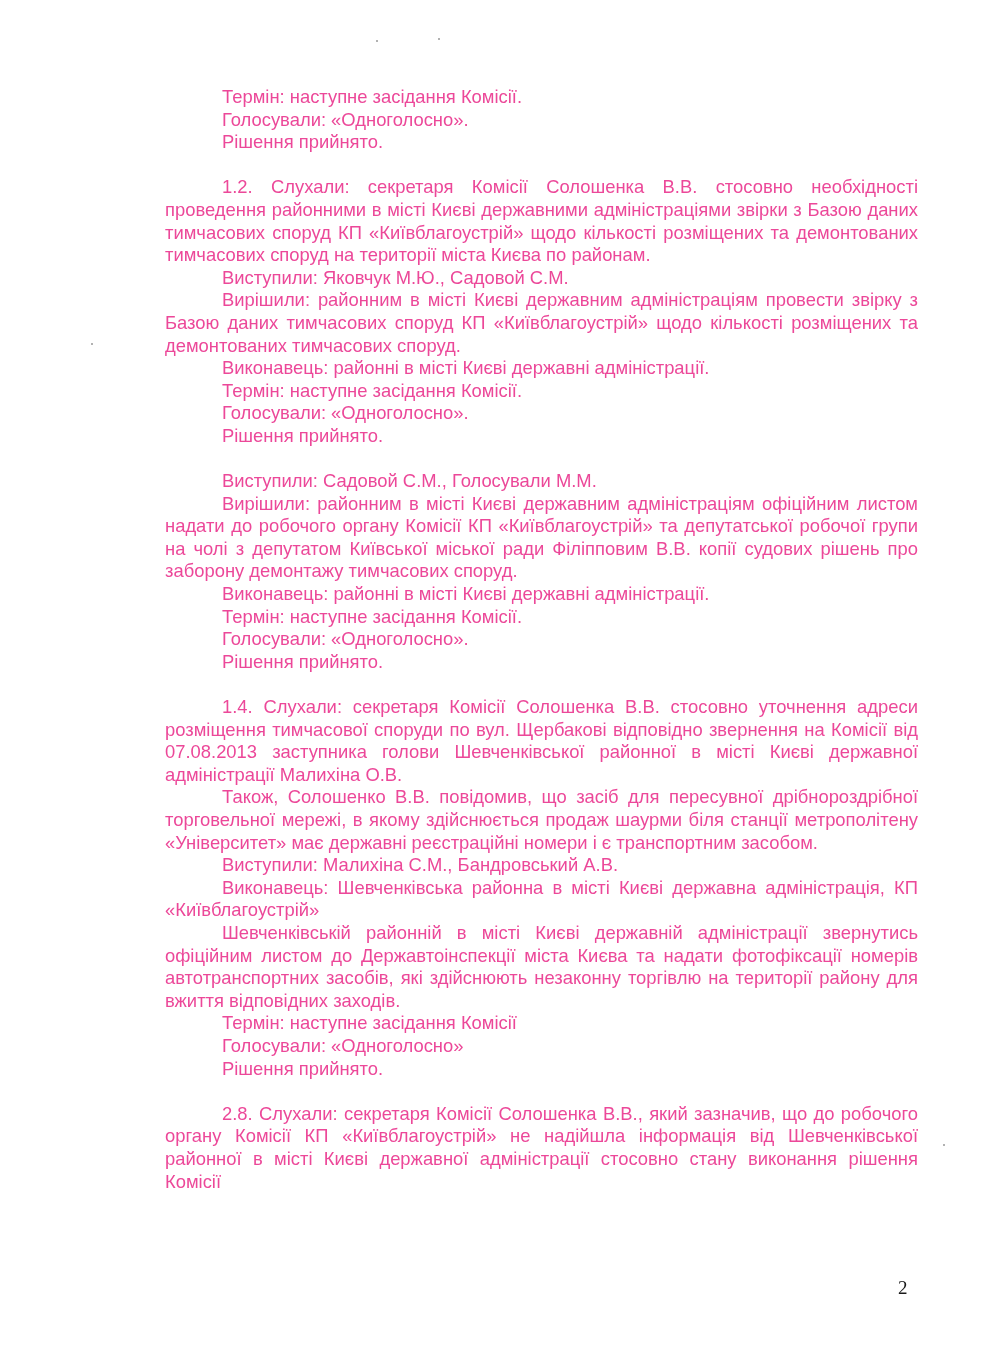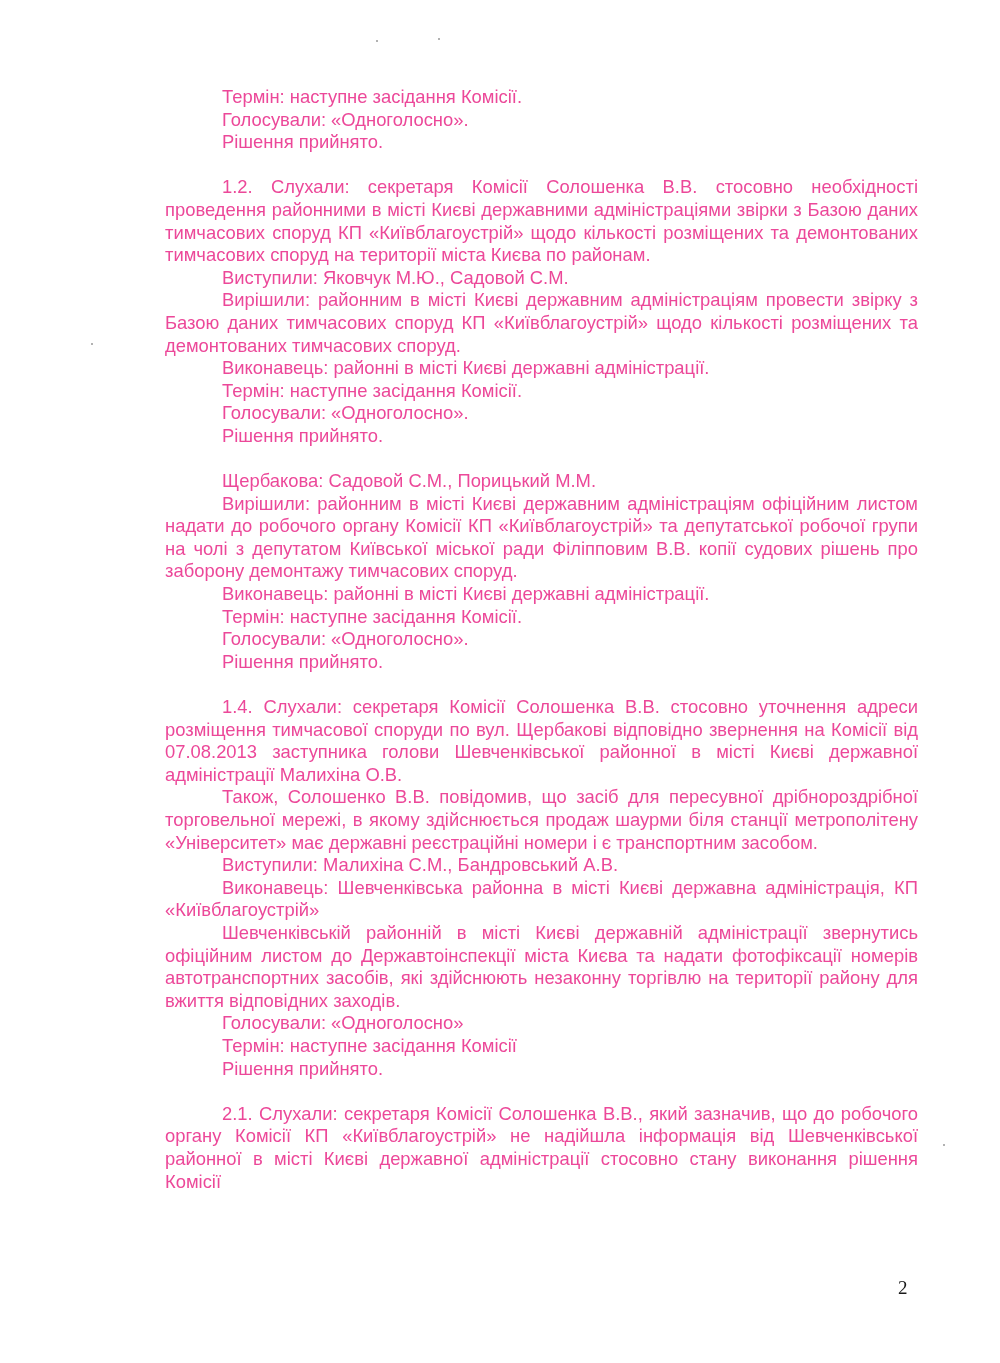--- a/index.html
+++ b/index.html
@@ -32,43 +32,43 @@
     <p class="i">Виступили: Яковчук М.Ю., Садовой С.М.</p>
     <p class="p">Вирішили: районним в місті Києві державним адміністраціям провести звірку з Базою даних тимчасових споруд КП «Київблагоустрій» щодо кількості розміщених та демонтованих тимчасових споруд.</p>
     <p class="i">Виконавець: районні в місті Києві державні адміністрації.</p>
     <p class="i">Термін: наступне засідання Комісії.</p>
     <p class="i">Голосували: «Одноголосно».</p>
     <p class="i">Рішення прийнято.</p>
   </section>
   <div class="gap"></div>
 
   <section>
-    <p class="i">Щербакова: Садовой С.М., Порицький М.М.</p>
+    <p class="i">Виступили: Садовой С.М., Голосували М.М.</p>
     <p class="p">Вирішили: районним в місті Києві державним адміністраціям офіційним листом надати до робочого органу Комісії КП «Київблагоустрій» та депутатської робочої групи на чолі з депутатом Київської міської ради Філіпповим В.В. копії судових рішень про заборону демонтажу тимчасових споруд.</p>
     <p class="i">Виконавець: районні в місті Києві державні адміністрації.</p>
     <p class="i">Термін: наступне засідання Комісії.</p>
     <p class="i">Голосували: «Одноголосно».</p>
     <p class="i">Рішення прийнято.</p>
   </section>
   <div class="gap"></div>
 
   <section>
     <p class="p">1.4. Слухали: секретаря Комісії Солошенка В.В. стосовно уточнення адреси розміщення тимчасової споруди по вул. Щербакові відповідно звернення на Комісії від 07.08.2013 заступника голови Шевченківської районної в місті Києві державної адміністрації Малихіна О.В.</p>
     <p class="p">Також, Солошенко В.В. повідомив, що засіб для пересувної дрібнороздрібної торговельної мережі, в якому здійснюється продаж шаурми біля станції метрополітену «Університет» має державні реєстраційні номери і є транспортним засобом.</p>
     <p class="i">Виступили: Малихіна С.М., Бандровський А.В.</p>
     <p class="p">Виконавець: Шевченківська районна в місті Києві державна адміністрація, КП «Київблагоустрій»</p>
     <p class="p">Шевченківській районній в місті Києві державній адміністрації звернутись офіційним листом до Державтоінспекції міста Києва та надати фотофіксації номерів автотранспортних засобів, які здійснюють незаконну торгівлю на території району для вжиття відповідних заходів.</p>
+    <p class="i">Термін: наступне засідання Комісії</p>
     <p class="i">Голосували: «Одноголосно»</p>
-    <p class="i">Термін: наступне засідання Комісії</p>
     <p class="i">Рішення прийнято.</p>
   </section>
   <div class="gap"></div>
 
   <section>
-    <p class="p">2.1. Слухали: секретаря Комісії Солошенка В.В., який зазначив, що до робочого органу Комісії КП «Київблагоустрій» не надійшла інформація від Шевченківської районної в місті Києві державної адміністрації стосовно стану виконання рішення Комісії</p>
+    <p class="p">2.8. Слухали: секретаря Комісії Солошенка В.В., який зазначив, що до робочого органу Комісії КП «Київблагоустрій» не надійшла інформація від Шевченківської районної в місті Києві державної адміністрації стосовно стану виконання рішення Комісії</p>
   </section>
 </div>
 
 <div class="pagenum">2</div>
 
 <div class="speck" style="left:376px;top:40px;"></div>
 <div class="speck" style="left:438px;top:38px;"></div>
 <div class="speck" style="left:91px;top:343px;"></div>
 <div class="speck" style="left:943px;top:1144px;"></div>
 

